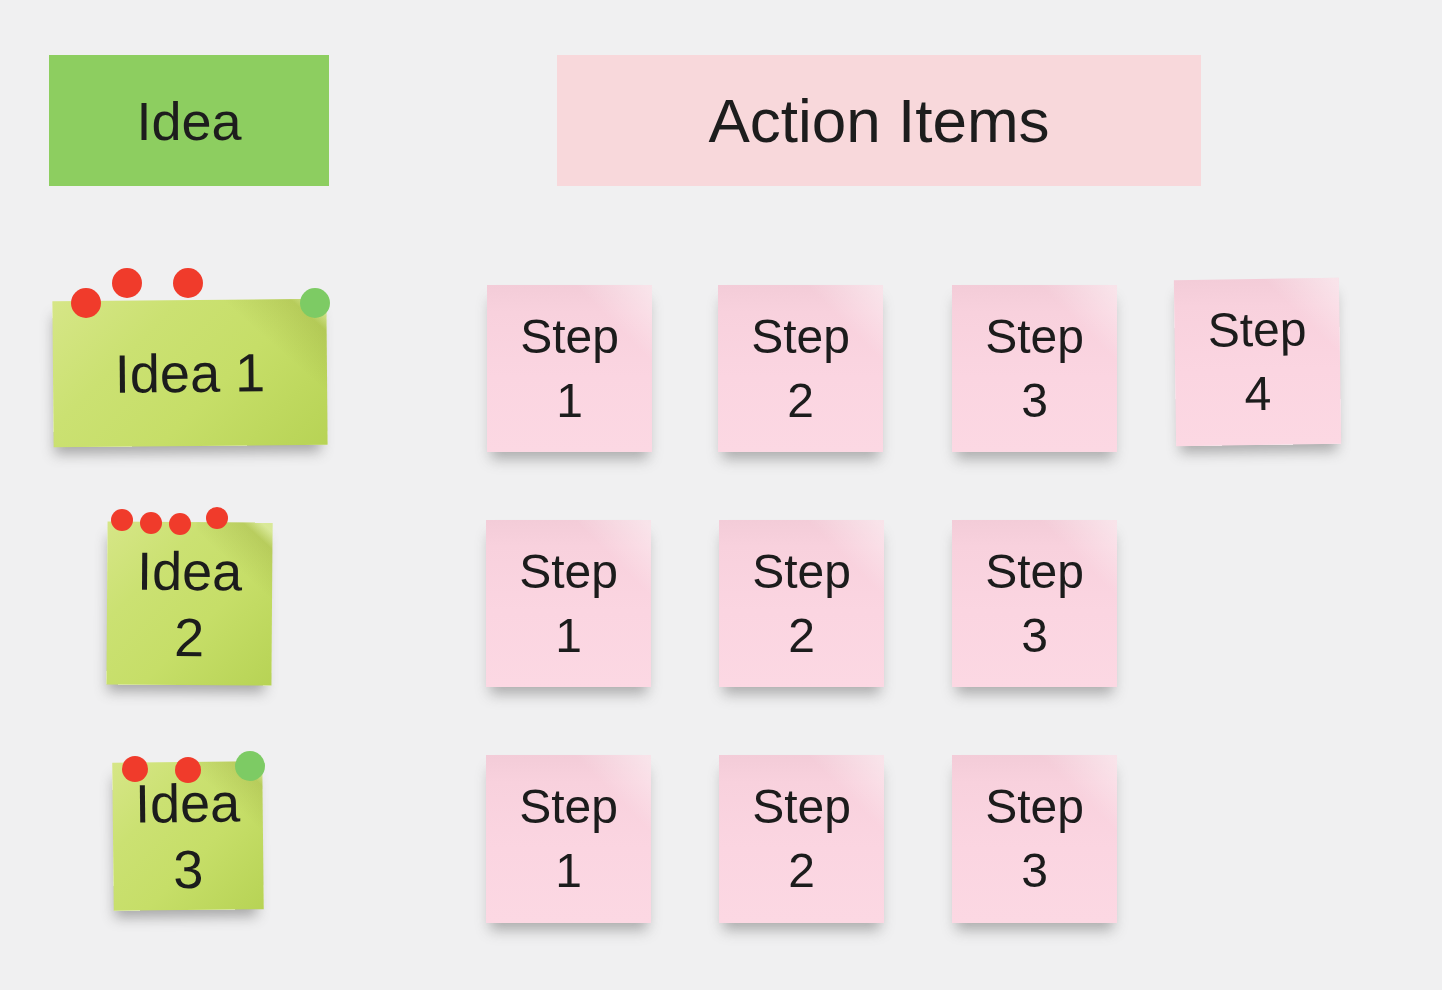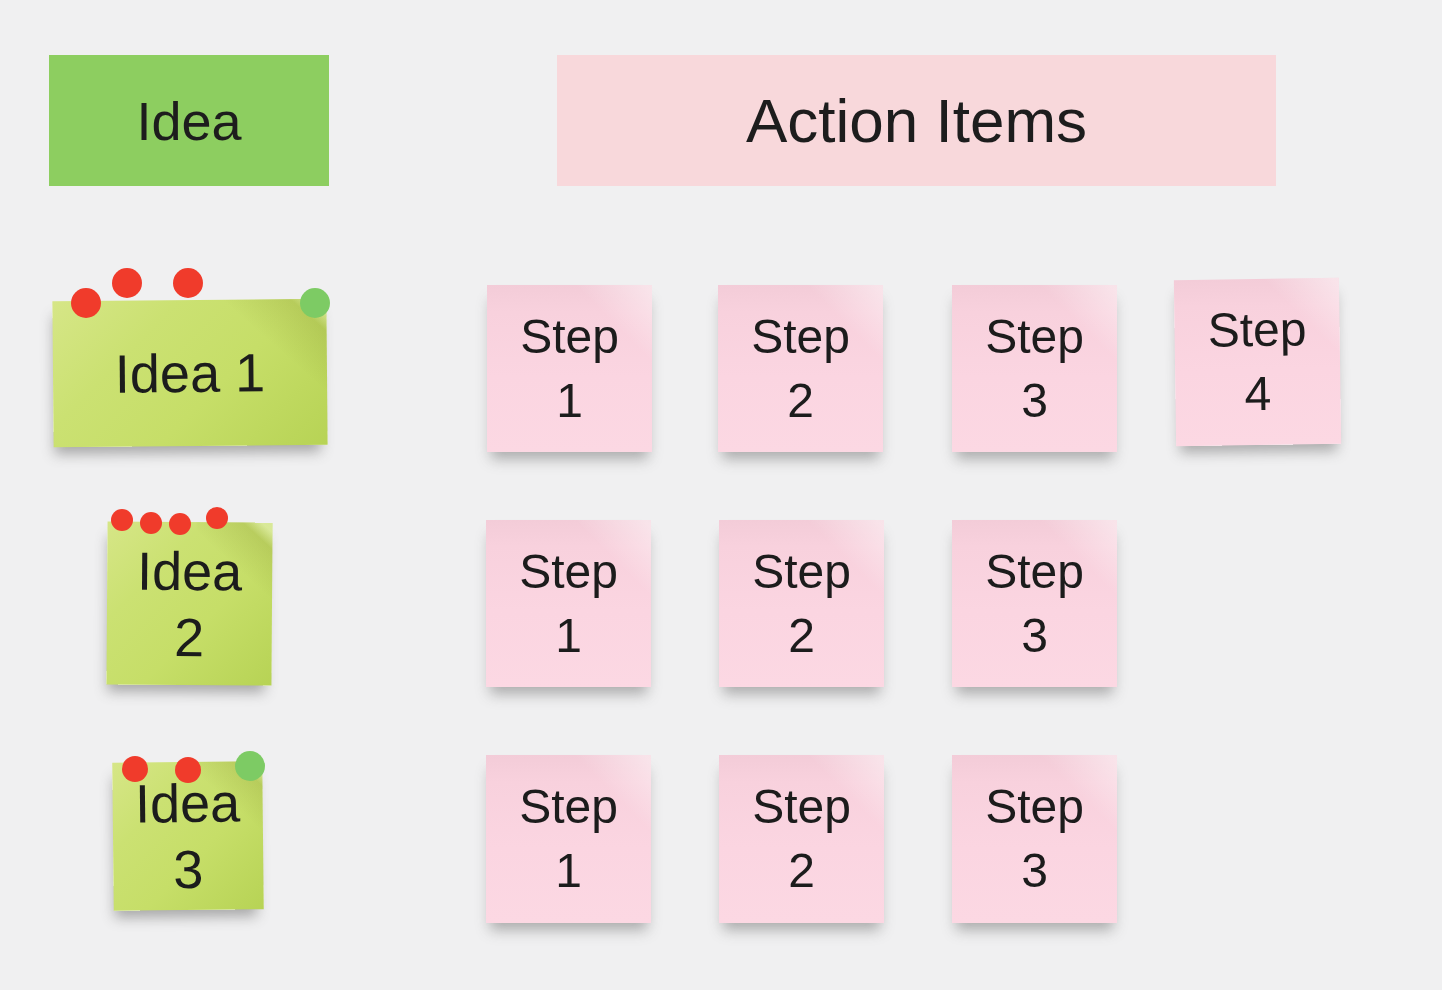--- a/index.html
+++ b/index.html
@@ -81,21 +81,21 @@
 </style>
 </head>
 <body>
 
 <div class="board" style="background-color: rgb(240, 240, 241);">
 
   <div class="hdr" style="left: 49px; top: 55px; width: 280px; height: 131px; background-color: rgb(141, 206, 96);">
     <span class="hdr-label ideas-hdr-label">Idea</span>
   </div>
 
-  <div class="hdr" style="left: 557px; top: 55px; width: 719px; height: 131px; background-color: rgb(248, 216, 219);">
+  <div class="hdr" style="left: 557px; top: 55px; width: 644px; height: 131px; background-color: rgb(248, 216, 219);">
     <span class="hdr-label action-hdr-label">Action Items</span>
   </div>
 
   <div class="note idea-note" style="left:53px;top:300px;width:274px;height:146px;transform:rotate(-0.5deg)">
     <span class="note-line">Idea 1</span>
 
   </div>
   <span class="dot d30" style="left: 71px; top: 288px; background-color: rgb(240, 59, 43);"></span>
   <span class="dot d30" style="left: 112px; top: 268px; background-color: rgb(240, 59, 43);"></span>
   <span class="dot d30" style="left: 173px; top: 268px; background-color: rgb(240, 59, 43);"></span>

